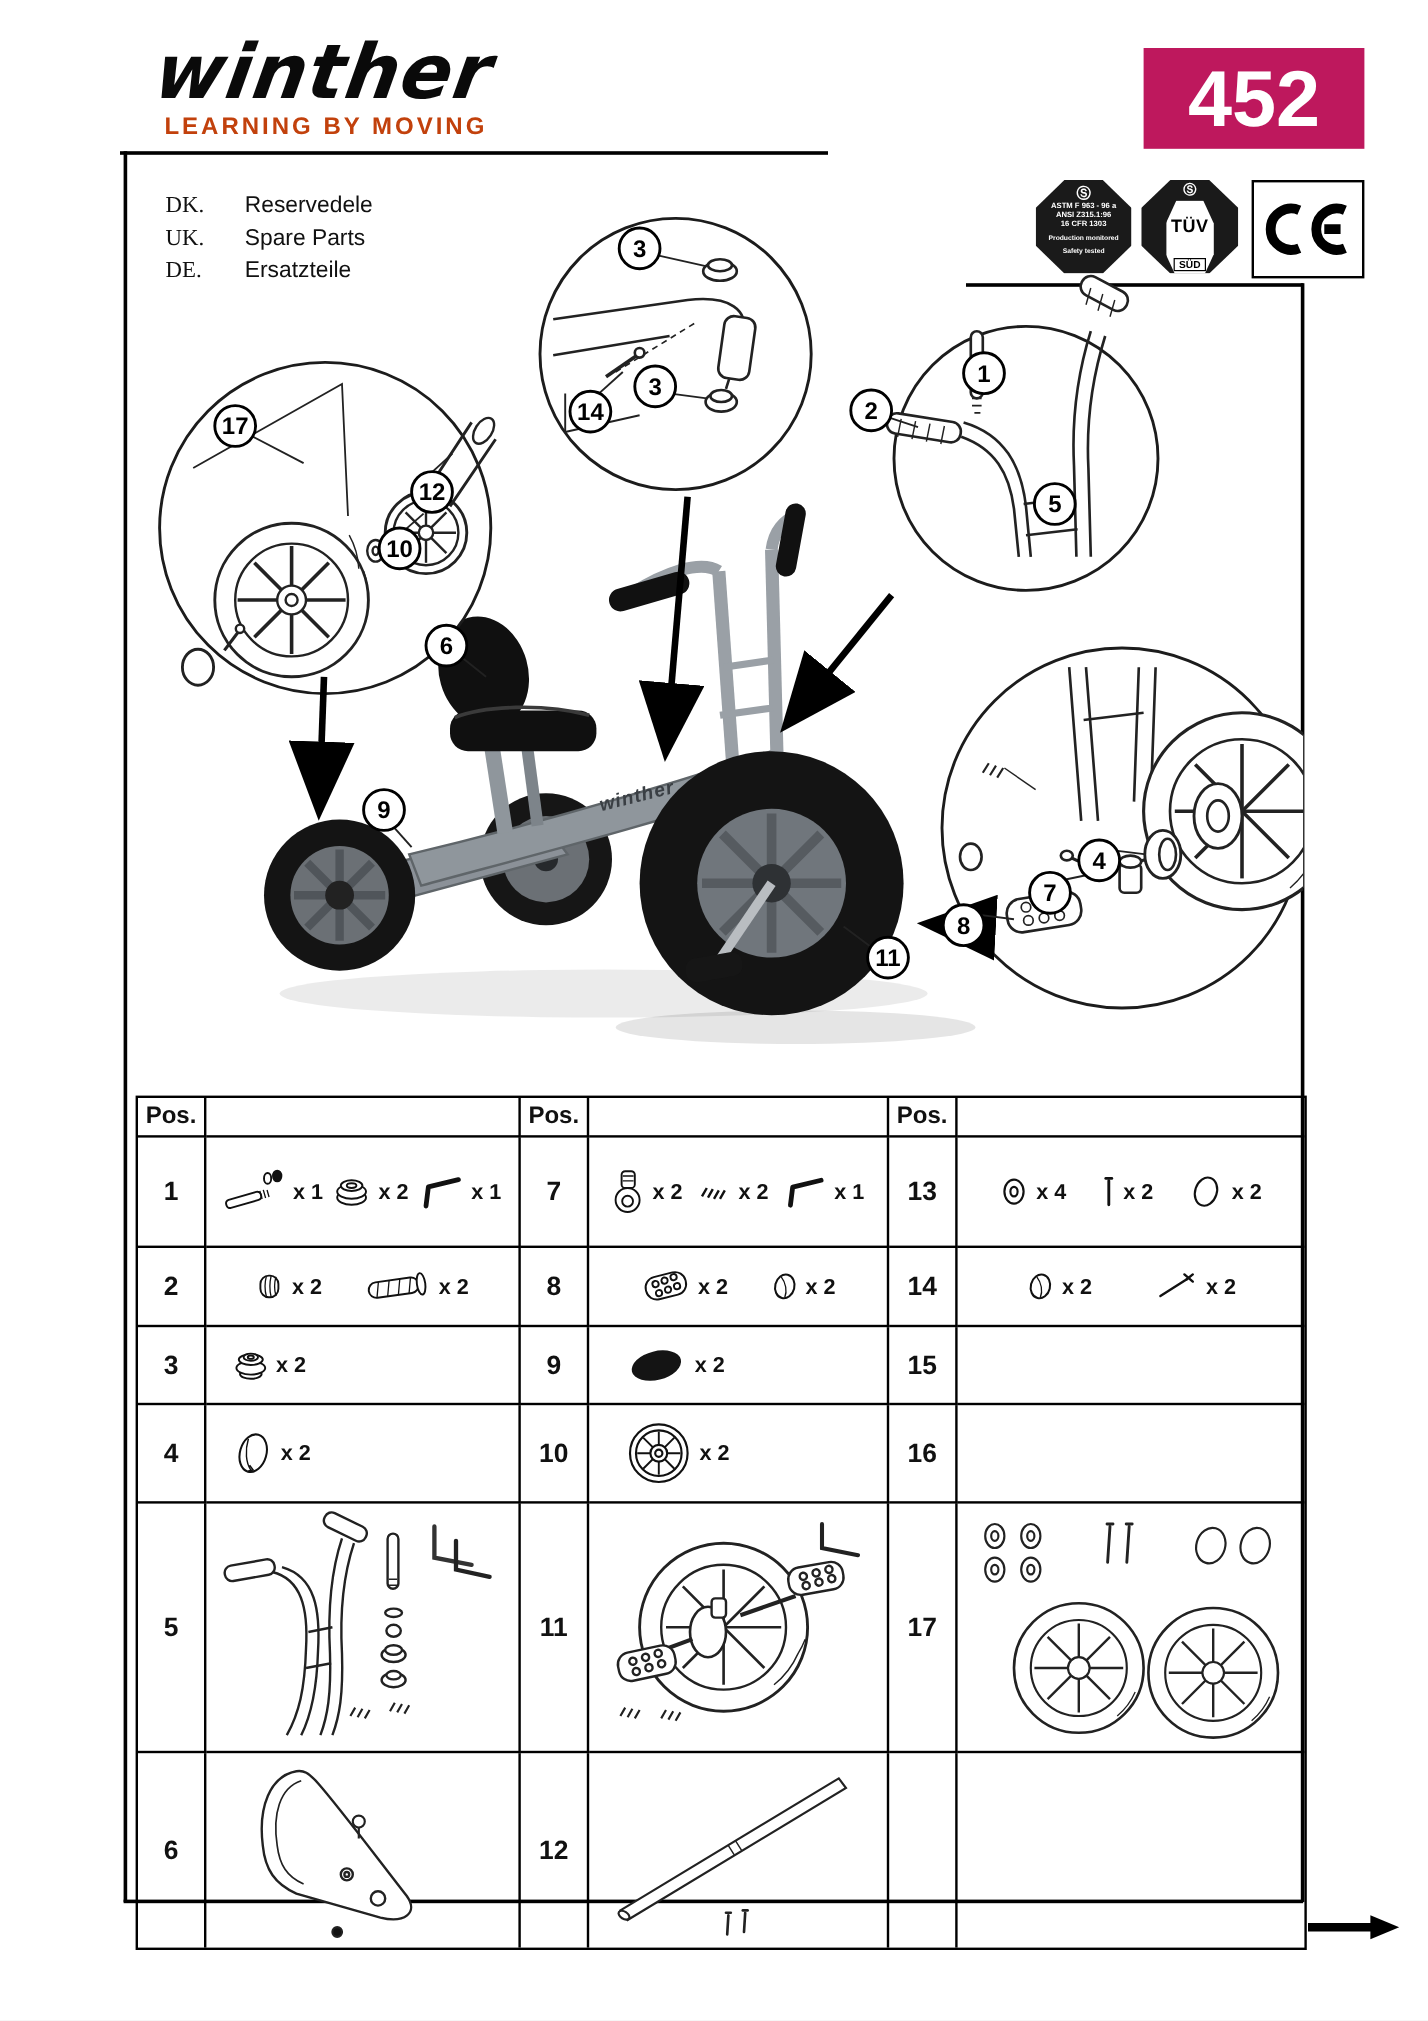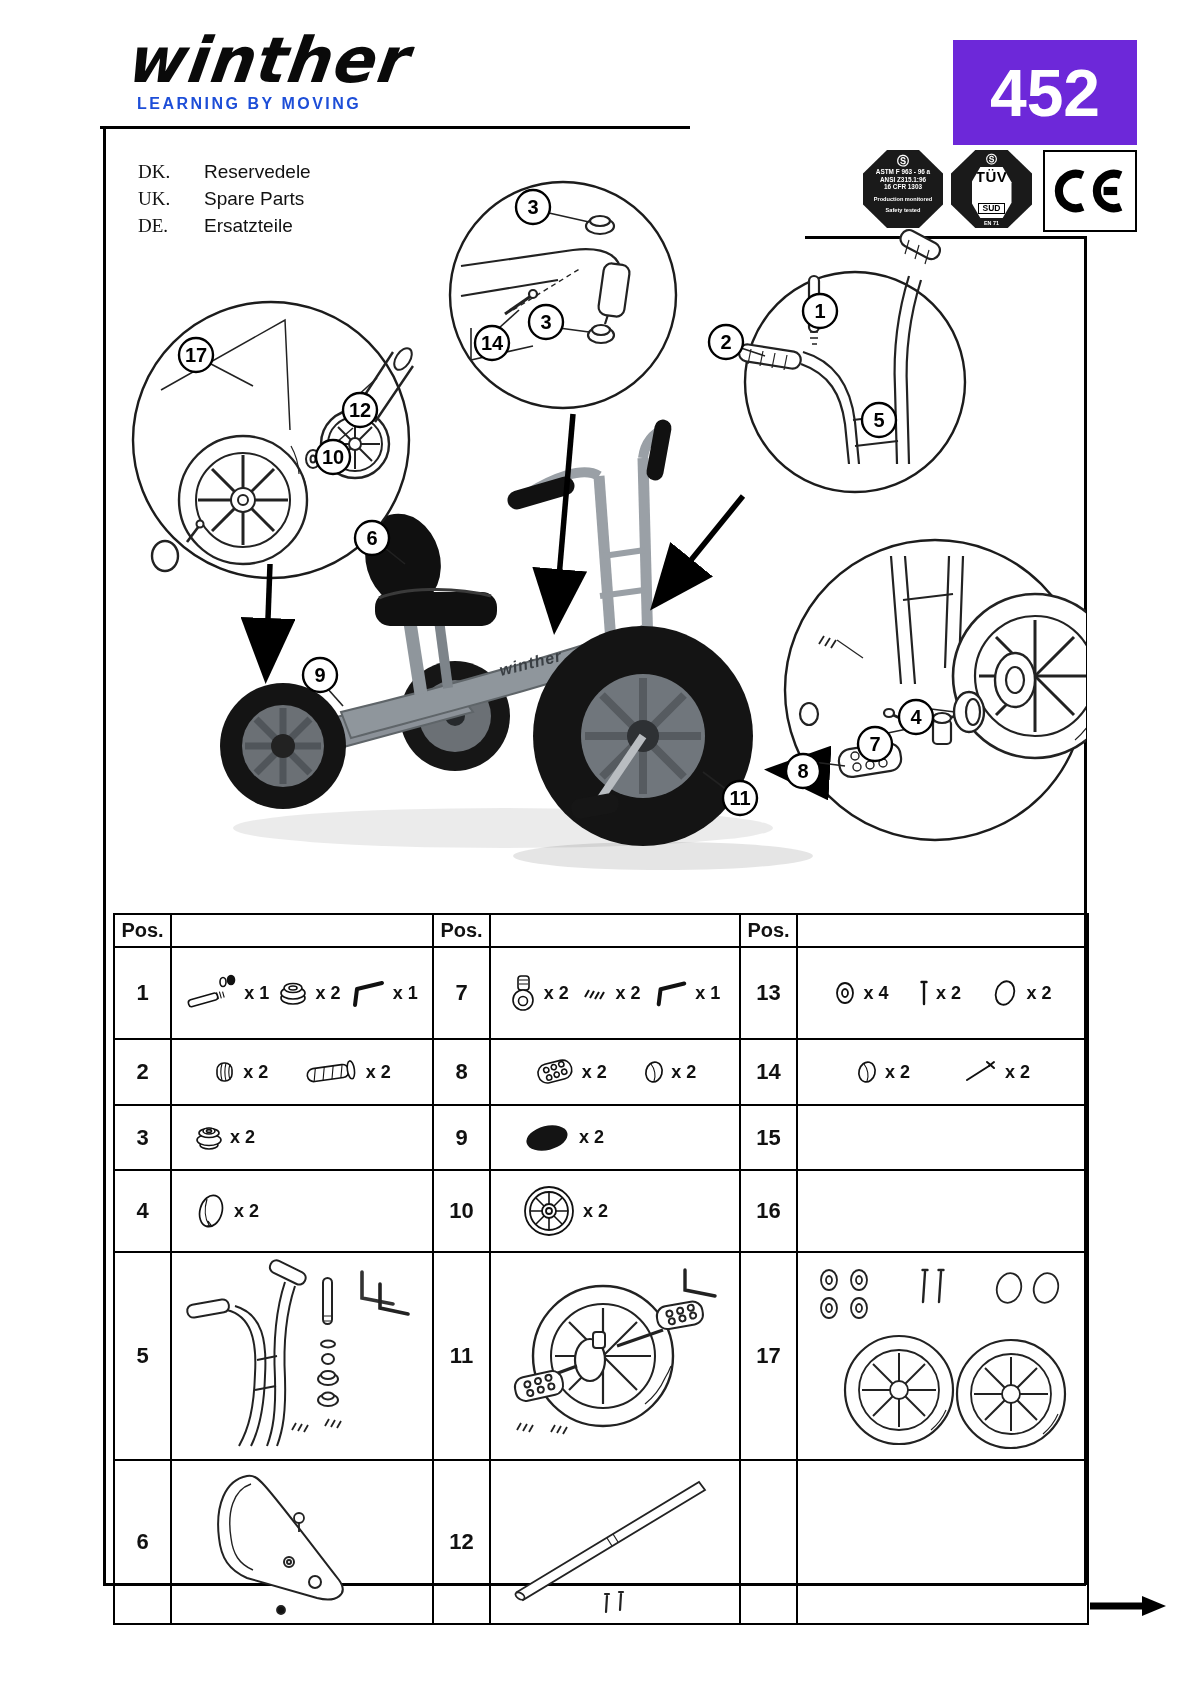--- a/index.html
+++ b/index.html
@@ -3,22 +3,22 @@
 <meta charset="utf-8">
 <style>
   html,body{margin:0;padding:0;background:#e8e8e8;}
   .page{position:relative;width:1190px;height:1684px;background:#ffffff;overflow:hidden;
         font-family:"Liberation Sans",sans-serif;color:#111;}
   .abs{position:absolute;}
 
   
   .logo{left:130px;top:24px;font-family:"DejaVu Sans",sans-serif;font-weight:bold;font-style:italic;
         font-size:63px;letter-spacing:1px;transform:skewX(-9deg);color:#0a0a0a;}
-  .tagline{left:137px;top:95px;font-size:16px;font-weight:bold;letter-spacing:2.5px;color:#1d4ed8;}
-  .pagenum{left:953px;top:40px;width:184px;height:105px;background:#6d28d9;color:#fff;
+  .tagline{left:137px;top:95px;font-size:20px;font-weight:bold;letter-spacing:2.5px;color:#c2410c;}
+  .pagenum{left:953px;top:40px;width:184px;height:84px;background:#be185d;color:#fff;
            display:flex;align-items:center;justify-content:center;
            font-size:66px;font-weight:bold;}
 
   
   .line{background:#000;}
 
   
   .langs{left:138px;top:158px;font-size:19px;line-height:27px;}
   .langs .row{display:flex;}
   .langs .code{width:66px;font-family:Liberation Serif, serif;}
@@ -27,21 +27,21 @@
   .octa{clip-path:polygon(30% 0,70% 0,100% 30%,100% 70%,70% 100%,30% 100%,0 70%,0 30%);
         background:#1a1a1a;color:#fff;text-align:center;}
   .astm{left:863px;top:150px;width:80px;height:78px;font-weight:bold;}
   .astm .s{font-size:12px;line-height:14px;margin-top:4px;}
   .astm .l{font-size:6.4px;line-height:7.6px;}
   .astm .f{font-size:5.6px;line-height:6.6px;margin-top:5px;}
   .tuv{left:951px;top:150px;width:81px;height:78px;font-weight:bold;}
   .tuv .s{font-size:11px;line-height:13px;margin-top:3px;}
   .tuv .inner{margin:1px auto 0;width:40px;background:#fff;color:#000;
         clip-path:polygon(22% 0,78% 0,100% 30%,100% 70%,78% 100%,22% 100%,0 70%,0 30%);
-        padding:2px 0 3px;}
+        padding:14px 0 3px;}
   .tuv .t{font-size:15px;font-weight:bold;line-height:15px;letter-spacing:.5px;}
   .tuv .u{font-size:8.5px;border:1px solid #000;display:inline-block;padding:0 4px;margin-top:19px;line-height:9px;}
   .tuv .f{font-size:5.4px;line-height:6.2px;margin-top:2px;}
   .ce{left:1043px;top:150px;width:90px;height:78px;background:#fff;border:2px solid #000;
       display:flex;align-items:center;justify-content:center;}
 
   
   .parts-table{left:113px;top:913px;width:972px;height:708px;border:2.5px solid #000;
       display:grid;grid-template-columns:57px 262px 57px 250px 57px 289px;
       grid-template-rows:33px 92px 66px 65px 82px 208px 162px;box-sizing:content-box;}

